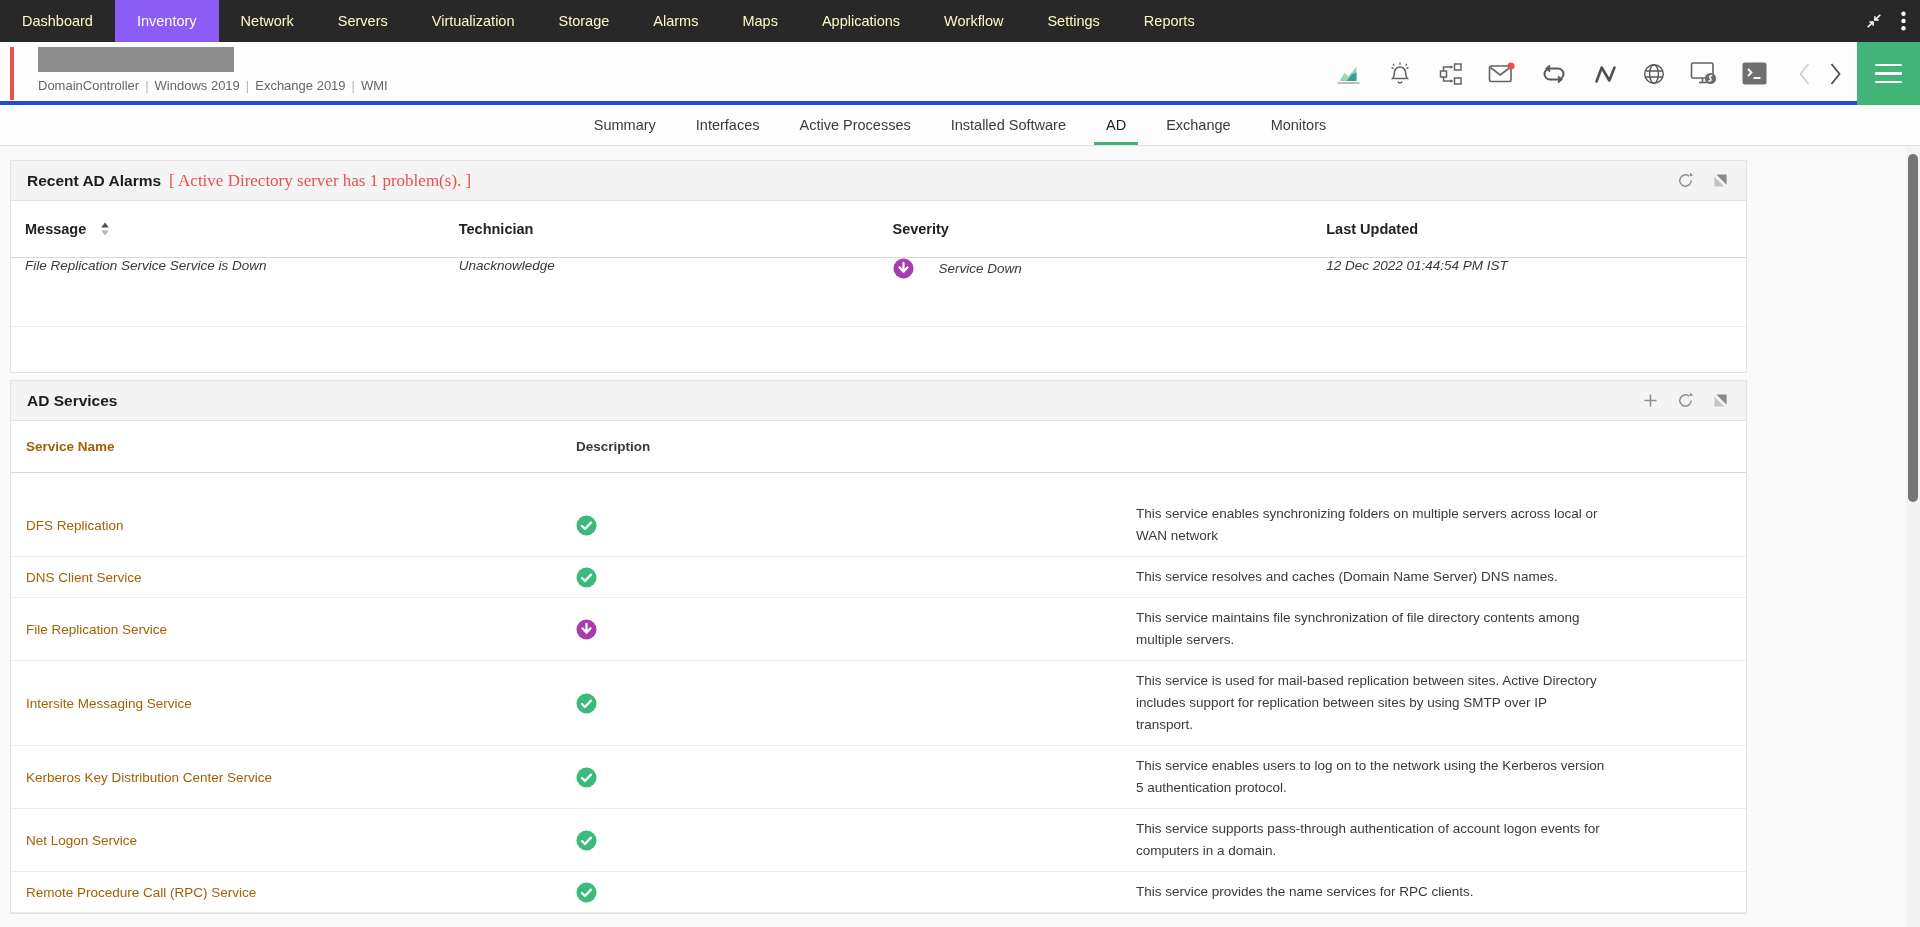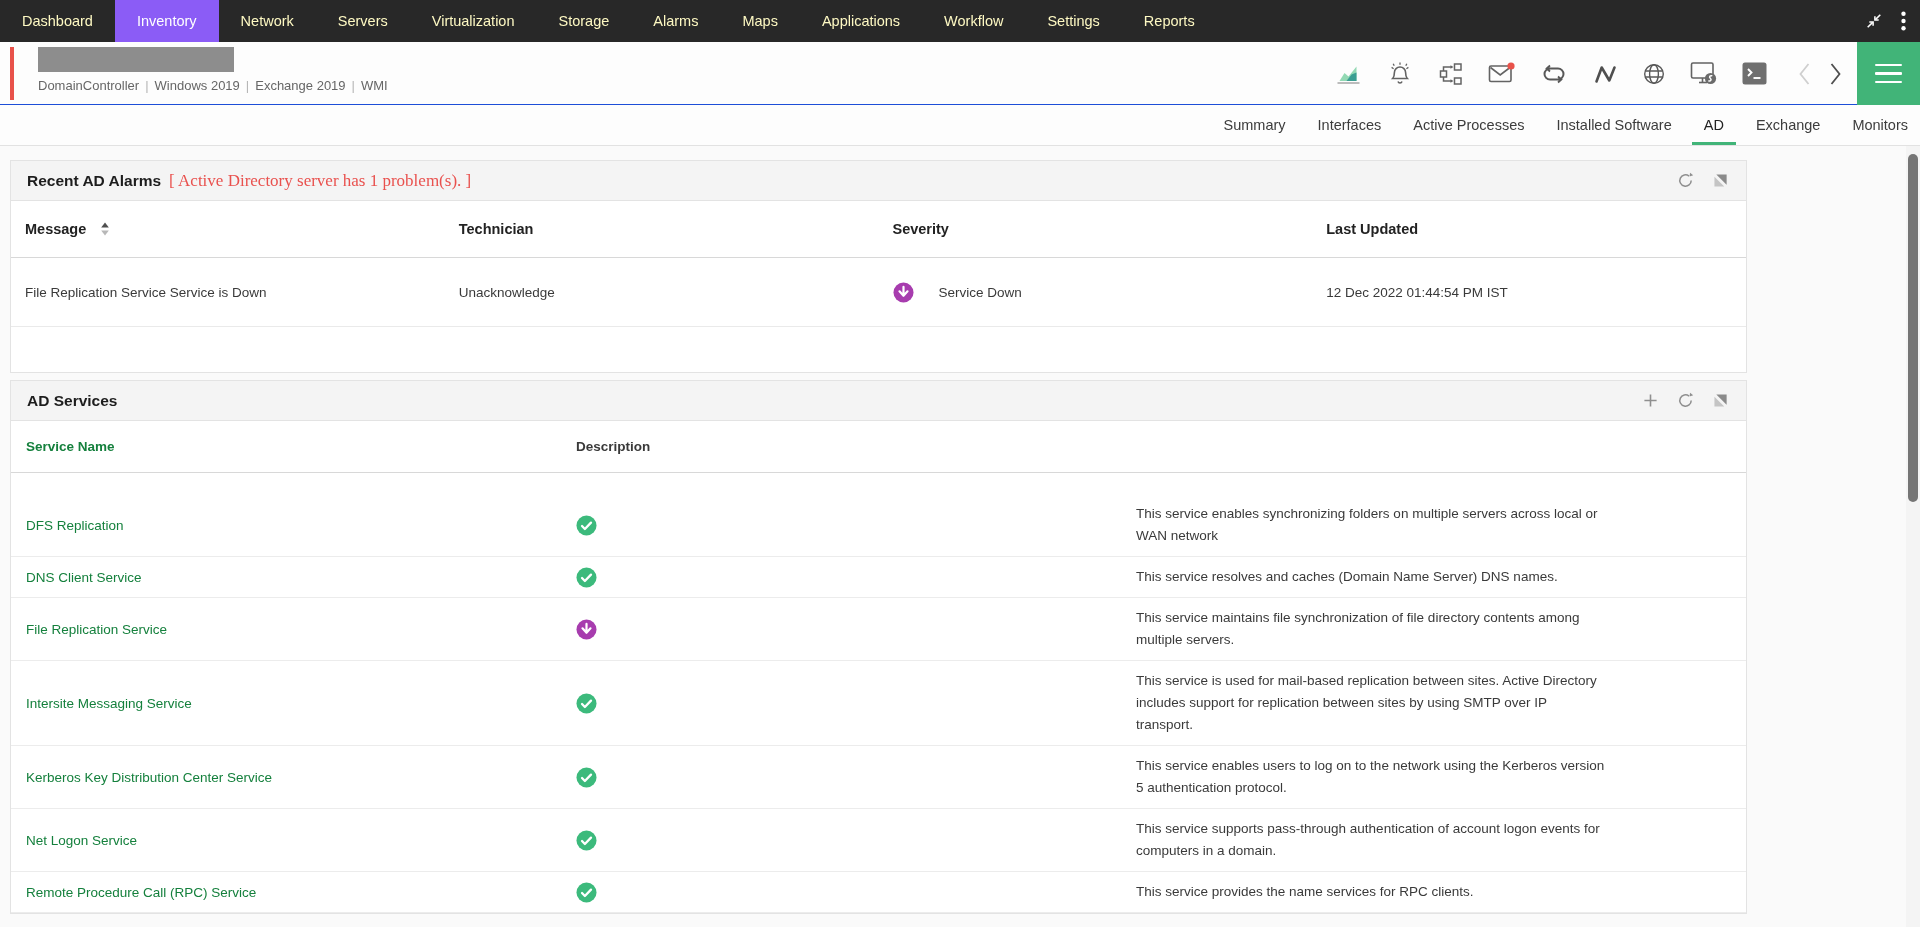--- a/index.html
+++ b/index.html
@@ -12,60 +12,60 @@
   
   .topnav { height:42px; background:#282828; display:flex; align-items:stretch; }
   .topnav .nav-item {
     display:flex; align-items:center; padding:0 22px; color:#fef9c3;
     font-size:14.5px; cursor:pointer; white-space:nowrap;
   }
   .topnav .nav-item.active { background:#8b5cf6; color:#fff; }
   .topnav .nav-right { margin-left:auto; display:flex; align-items:center; gap:18px; padding-right:14px; }
   .icon-btn { display:inline-flex; align-items:center; justify-content:center; cursor:pointer; }
   
-  .devbar { position:relative; height:63px; background:#fdfdfd; border-bottom:1px solid #1d4ed8; }
+  .devbar { position:relative; height:63px; background:#fdfdfd; border-bottom:4px solid #1d4ed8; }
   .sev-bar { position:absolute; left:10px; top:5px; width:4px; height:53px; background:#e8524a; }
   .dev-redacted { position:absolute; left:38px; top:5px; width:196px; height:25px; background:#8d8d8d; }
   .breadcrumb { position:absolute; left:38px; top:36px; font-size:13px; color:#666; }
   .breadcrumb .sep { color:#b5b5b5; padding:0 6px; }
   .dev-icons { position:absolute; top:0; right:78px; height:63px; display:flex; align-items:center; gap:25px; }
   .pager { display:flex; align-items:center; gap:18px; margin-left:6px; }
   .menu-box { position:absolute; top:0; right:0; width:63px; height:63px; background:#41b478;
     display:flex; flex-direction:column; align-items:center; justify-content:center; gap:6px; cursor:pointer; }
   .menu-box span { display:block; width:27px; height:2.5px; background:#fff; border-radius:1px; }
   
   .tabs { height:41px; background:#fdfdfd; border-bottom:1px solid #e2e2e2;
-    display:flex; justify-content:flex-end; align-items:stretch; gap:8px; }
+    display:flex; justify-content:center; align-items:stretch; gap:16px; }
   .tab { display:flex; align-items:center; padding:0 12px; font-size:14.5px; color:#3c3c3c;
     cursor:pointer; border-bottom:3px solid transparent; padding-top:3px; }
   .tab.active { color:#222; border-bottom-color:#41b478; }
   
   .panel { margin-left:10px; width:1737px; background:#fff; border:1px solid #e3e3e3; }
   .panel-1 { margin-top:14px; }
   .panel-2 { margin-top:7px; }
   .panel-header { display:flex; align-items:center; height:40px; background:#f4f4f4;
     border-bottom:1px solid #e3e3e3; padding:0 18px 0 16px; }
   .panel-title { font-size:15.5px; font-weight:bold; color:#1d1d1d; }
   .panel-note { margin-left:8px; font-family:"Liberation Serif","DejaVu Serif",serif;
     font-size:17px; color:#e9514e; }
   .panel-tools { margin-left:auto; display:flex; align-items:center; gap:18px; }
   
   .alm-head { display:flex; align-items:center; height:57px; border-bottom:1px solid #d8d8d8; }
-  .alm-row  { display:flex; align-items:center; height:69px; border-bottom:1px solid #eaeaea; cursor:pointer; }
+  .alm-row  { display:flex; align-items:flex-start; height:69px; border-bottom:1px solid #eaeaea; cursor:pointer;font-style:italic; }
   .alm-spacer { height:45px; }
   .ac { width:434px; padding-left:14px; }
   .alm-head .ac { font-size:14.5px; font-weight:bold; color:#222; display:flex; align-items:center; gap:14px; }
   .alm-row .ac { font-size:13.5px; color:#3a3a3a; }
   .sev-cell { display:flex; align-items:center; gap:25px; }
   
   .svc-head { display:flex; align-items:center; height:52px; border-bottom:1px solid #d8d8d8;
     font-size:14.5px; font-weight:bold; color:#222; }
   .svc-rows { padding-top:21px; }
   .svc-row { display:flex; align-items:center; border-bottom:1px solid #ececec; padding:9px 0; }
-  .c1 { width:565px; padding-left:15px; font-size:13.5px; color:#15803d; }
+  .c1 { width:565px; padding-left:15px; font-size:13.5px; color:#a16207; }
   .c2 { width:560px; display:flex; align-items:center; }
   .c3 { flex:1; padding-right:25px; font-size:13.5px; color:#3a3a3a;
     line-height:22px; white-space:pre-line; }
   .svc-head .c2 { display:block; }
   .status-icon .up, .status-icon .down { display:none; }
   .st-up .up { display:inline; } .st-down .down { display:inline; }
   
   .scroll-track { position:absolute; top:146px; right:0; width:14px; bottom:0; background:#f4f4f4; }
   .scroll-thumb { position:absolute; top:8px; left:2px; width:10px; height:348px; background:#757575; border-radius:6px; cursor:grab; }
   svg { display:block; }

